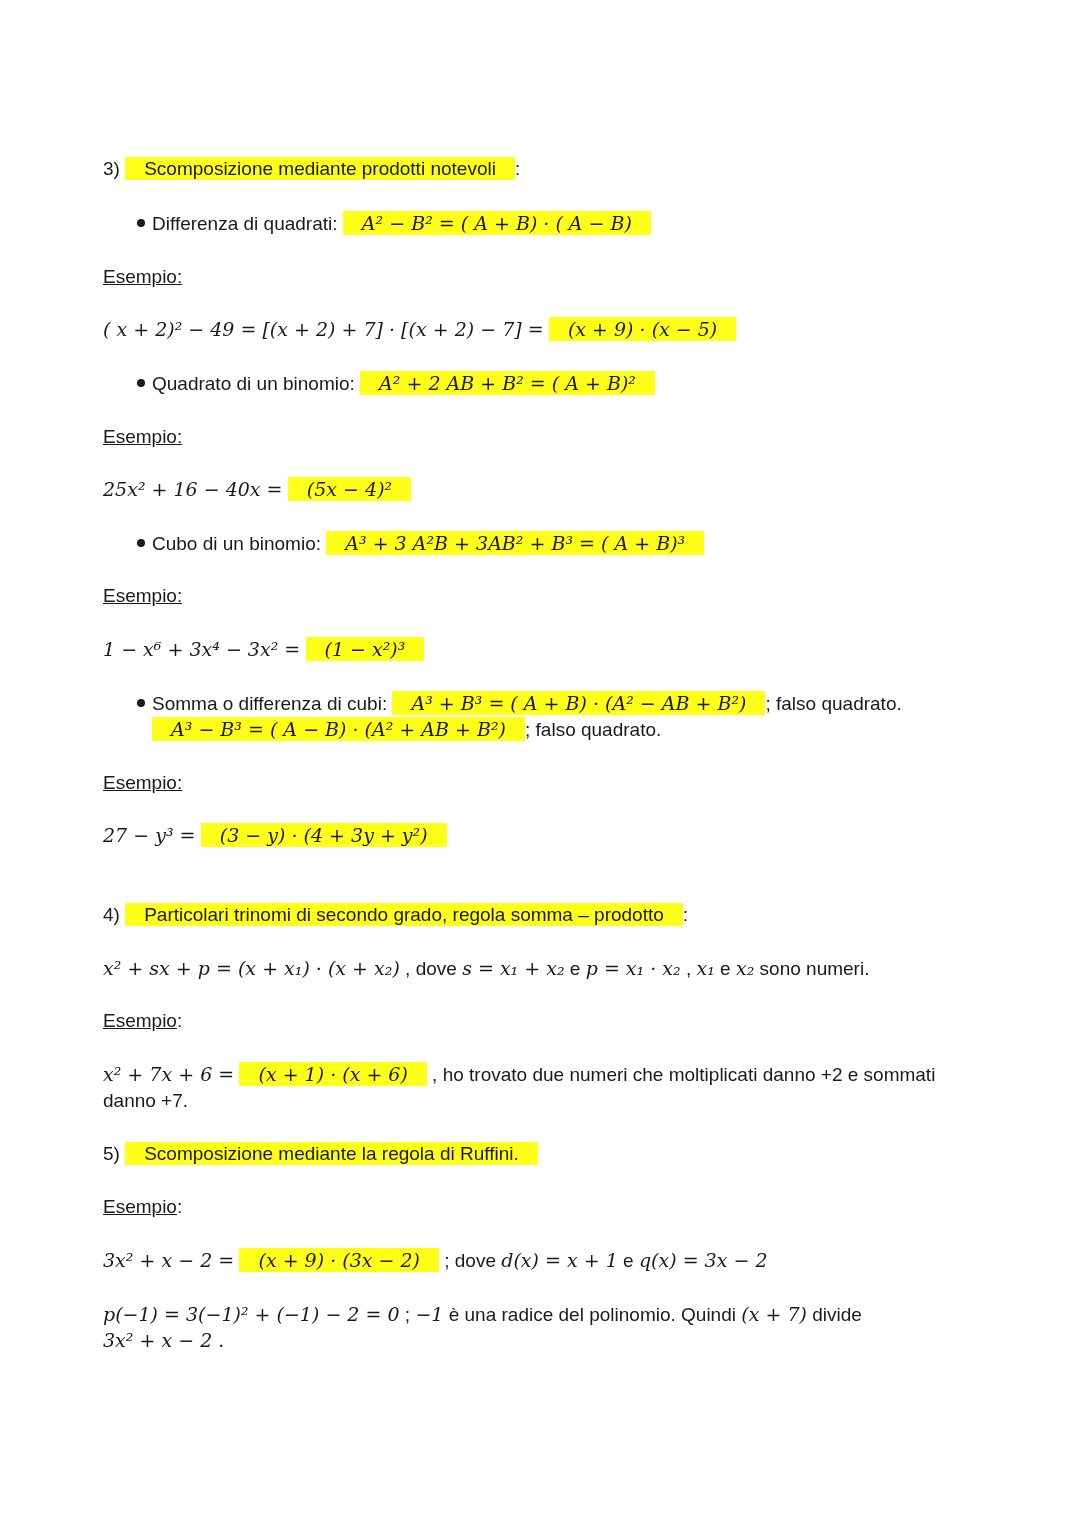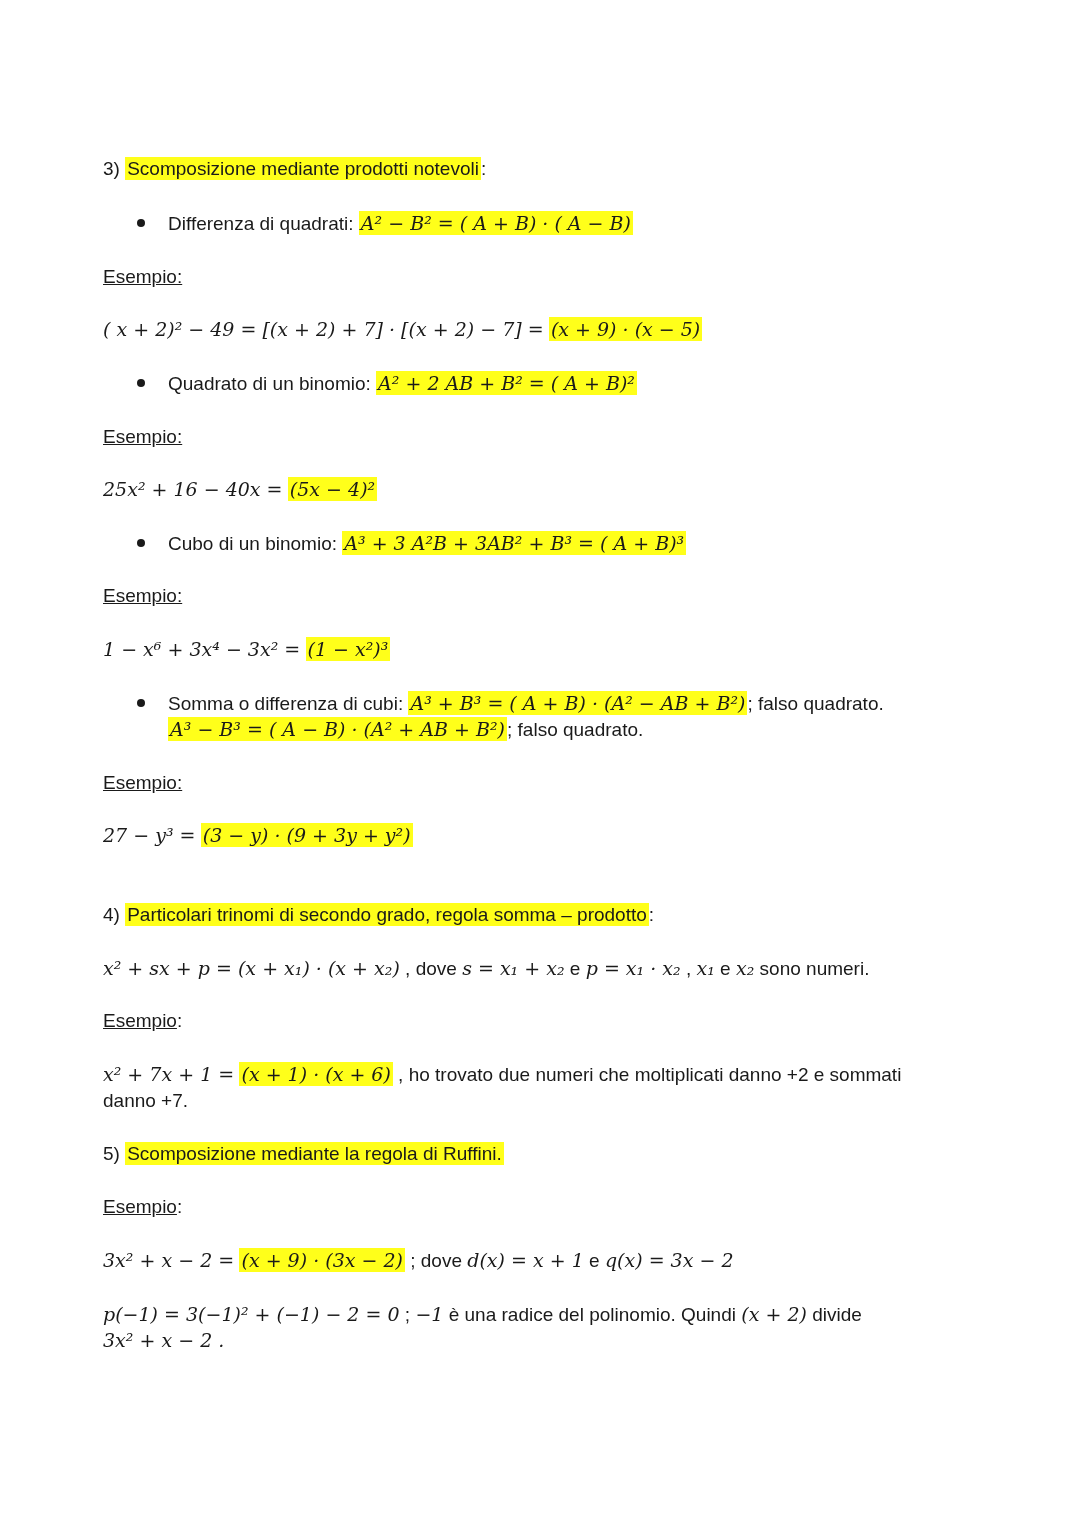--- a/index.html
+++ b/index.html
@@ -1,21 +1,21 @@
 <!DOCTYPE html>
 <html><head>
 <meta charset="utf-8">
 <style>
   html, body { margin: 0; padding: 0; background: #ffffff; }
   body { width: 1080px; height: 1527px; position: relative; overflow: hidden;
          font-family: "Liberation Sans", sans-serif; color: #1a1a1a; }
   .line { position: absolute; left: 103px; font-size: 19px; white-space: nowrap; line-height: 26px; }
-  .ind { left: 168px; }
+  .ind { left: 152px; }
   .math { font-family: "DejaVu Serif", serif; font-style: italic; font-size: 19px; }
-  .hl { background: #ffff1a; padding: 1px 2px; }
+  .hl { background: #ffff1a; padding: 1px 19px; }
   .u { text-decoration: underline; }
   .bullet { position: absolute; left: 137px; width: 8px; height: 8px; border-radius: 50%; background: #1a1a1a; }
 </style>
 </head>
 <body>
 
 <div class="line" style="top:156px">
   <span>3)</span>
   <span class="hl">Scomposizione mediante prodotti notevoli</span><span>:</span>
 </div>
@@ -57,46 +57,46 @@
 <div class="line ind" style="top:690px">
   <span>Somma o differenza di cubi:</span>
   <span class="math hl">A³ + B³ = ( A + B) · (A² − AB + B²)</span><span>; falso quadrato.</span>
 </div>
 <div class="line ind" style="top:716px">
   <span class="math hl">A³ − B³ = ( A − B) · (A² + AB + B²)</span><span>; falso quadrato.</span>
 </div>
 <div class="line u" style="top:770px">Esempio:</div>
 <div class="line" style="top:822px">
   <span class="math">27 − y³ =</span>
-  <span class="math hl">(3 − y) · (9 + 3y + y²)</span>
+  <span class="math hl">(3 − y) · (4 + 3y + y²)</span>
 </div>
 
 <div class="line" style="top:902px">
   <span>4)</span>
   <span class="hl">Particolari trinomi di secondo grado, regola somma – prodotto</span><span>:</span>
 </div>
 <div class="line" style="top:955px">
   <span class="math">x² + sx + p = (x + x₁) · (x + x₂)</span><span> , dove </span><span class="math">s = x₁ + x₂</span><span> e </span><span class="math">p = x₁ · x₂</span><span> , </span><span class="math">x₁</span><span> e </span><span class="math">x₂</span><span> sono numeri.</span>
 </div>
 <div class="line" style="top:1008px">
   <span class="u">Esempio</span><span>:</span>
 </div>
 <div class="line" style="top:1061px">
-  <span class="math">x² + 7x + 1 =</span>
+  <span class="math">x² + 7x + 6 =</span>
   <span class="math hl">(x + 1) · (x + 6)</span><span> , ho trovato due numeri che moltiplicati danno +2 e sommati</span>
 </div>
 <div class="line" style="top:1088px">danno +7.</div>
 
 <div class="line" style="top:1141px">
   <span>5)</span>
   <span class="hl">Scomposizione mediante la regola di Ruffini.</span>
 </div>
 <div class="line" style="top:1194px">
   <span class="u">Esempio</span><span>:</span>
 </div>
 <div class="line" style="top:1247px">
   <span class="math">3x² + x − 2 =</span>
   <span class="math hl">(x + 9) · (3x − 2)</span><span> ; dove </span><span class="math">d(x) = x + 1</span><span> e </span><span class="math">q(x) = 3x − 2</span>
 </div>
 <div class="line" style="top:1301px">
-  <span class="math">p(−1) = 3(−1)² + (−1) − 2 = 0</span><span> ; </span><span class="math">−1</span><span> è una radice del polinomio. Quindi </span><span class="math">(x + 2)</span><span> divide</span>
+  <span class="math">p(−1) = 3(−1)² + (−1) − 2 = 0</span><span> ; </span><span class="math">−1</span><span> è una radice del polinomio. Quindi </span><span class="math">(x + 7)</span><span> divide</span>
 </div>
 <div class="line math" style="top:1327px">3x² + x − 2 .</div>
 
 </body></html>

